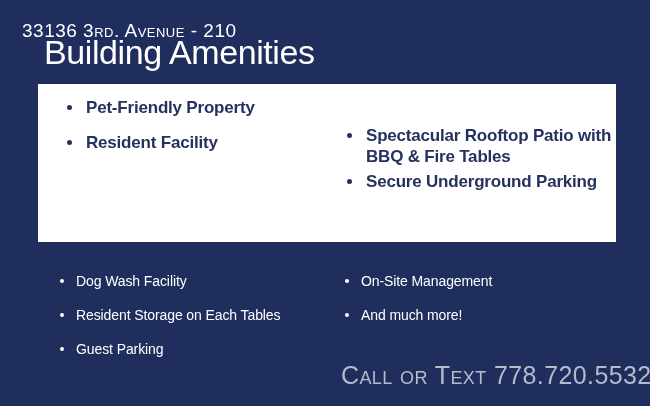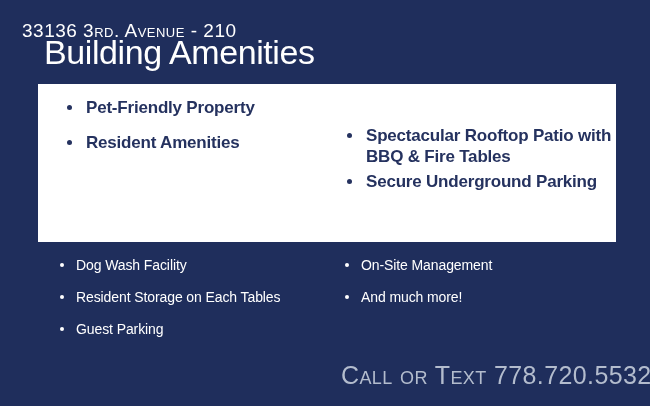--- a/index.html
+++ b/index.html
@@ -106,20 +106,21 @@
   .sub-col.right { left: 342px; width: 280px; }
 
   .sub-item {
     position: relative;
     padding-left: 19px;
     margin-bottom: 14px;
     font-size: 14px;
     line-height: 18px;
     color: #ffffff;
     letter-spacing: -0.1px;
+    margin-top: 16px;
   }
 
   .sub-item .dot {
     position: absolute;
     left: 3px;
     top: 7px;
     width: 4px;
     height: 4px;
     border-radius: 50%;
     background: #ffffff;
@@ -151,21 +152,21 @@
   <div class="feature-card">
 
     <div class="feature-col left">
       <ul class="feat-list">
         <li class="feat-item">
           <span class="dot"></span>
           <span>Pet-Friendly Property</span>
         </li>
         <li class="feat-item">
           <span class="dot"></span>
-          <span>Resident Amenities</span>
+          <span>Resident Facility</span>
         </li>
       </ul>
     </div>
 
     <div class="feature-col right">
       <ul class="feat-list">
         <li class="feat-item">
           <span class="dot"></span>
           <span>Spectacular Rooftop Patio with BBQ &amp; Fire Tables</span>
         </li>

